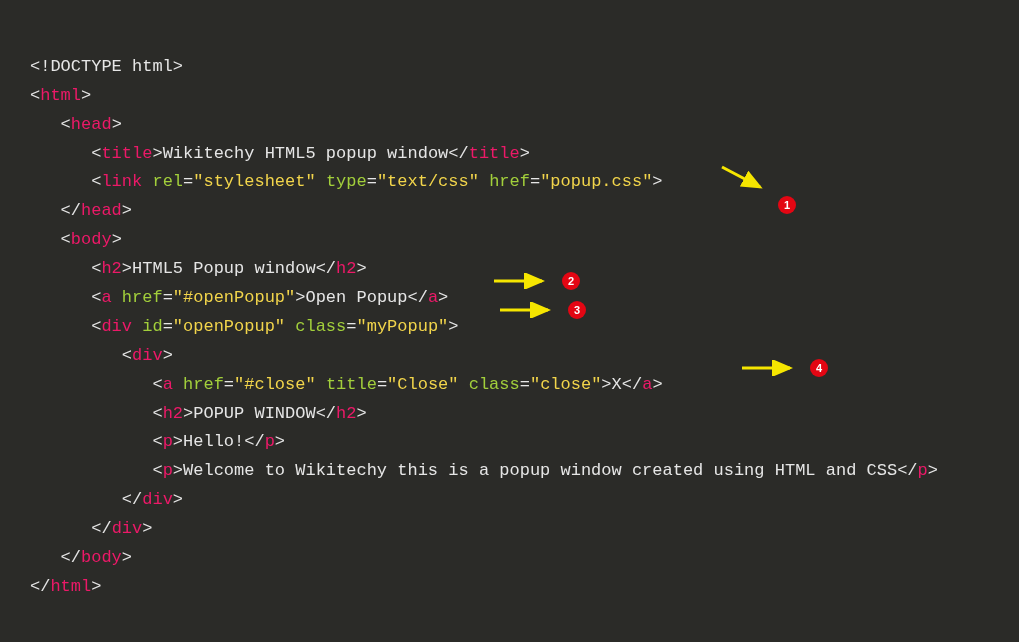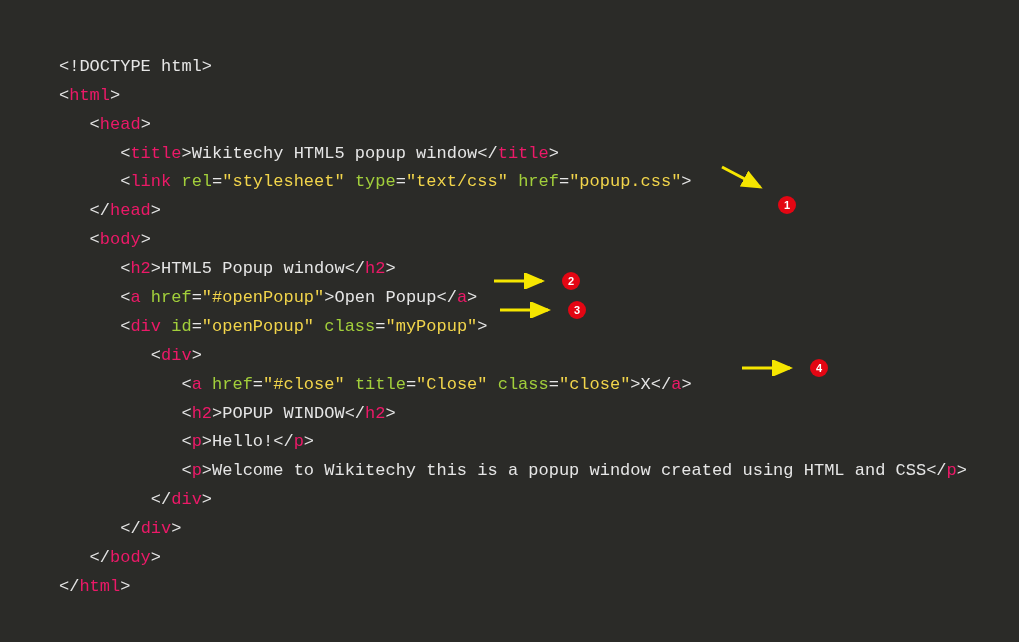--- a/index.html
+++ b/index.html
@@ -9,21 +9,21 @@
     font-family: "Consolas", "Courier New", monospace;
     font-size: 17px;
     line-height: 1.7;
     color: #e6e6e6;
     width: 1019px;
     height: 642px;
     overflow: hidden;
     position: relative;
   }
   .code-area {
-    padding: 24px 0 0 59px;
+    padding: 24px 0 0 30px;
     white-space: pre;
   }
   .name  { color: #ec1968; }  
   .attr  { color: #a2cf3b; }  
   .val   { color: #f2d54b; }  
   .txt   { color: #e6e6e6; }
   .punct { color: #e6e6e6; }
 
   .badge {
     position: absolute;

